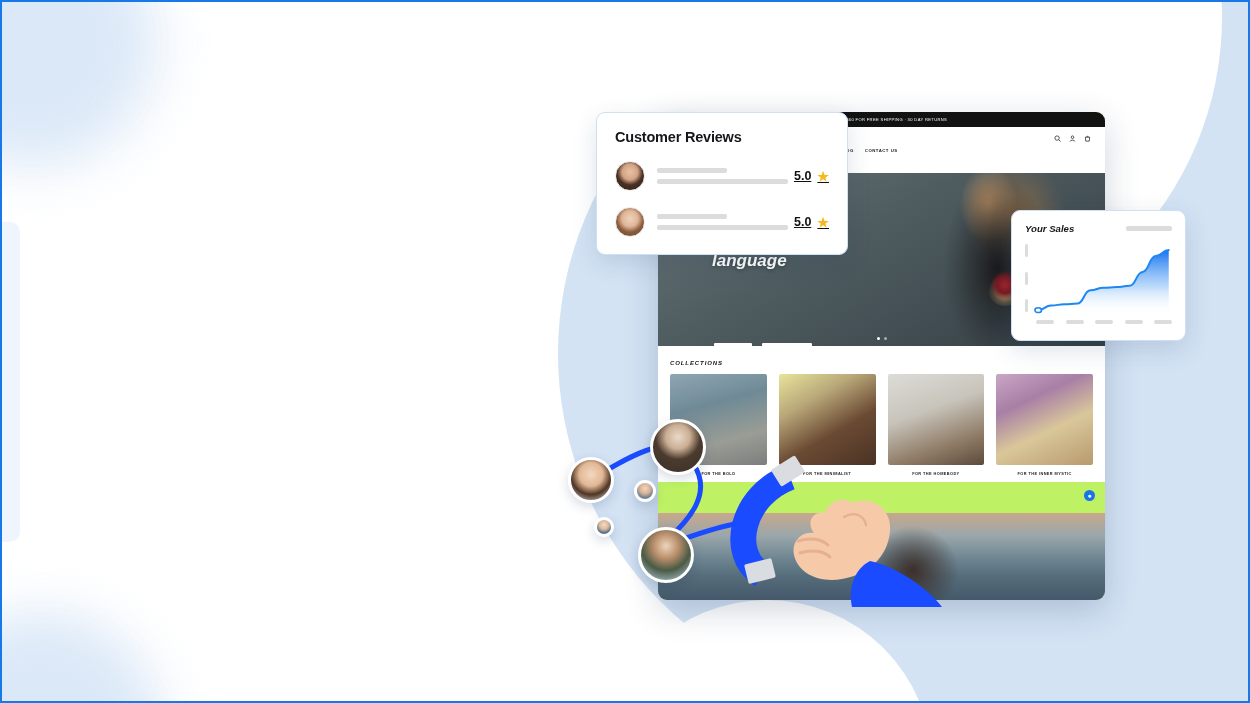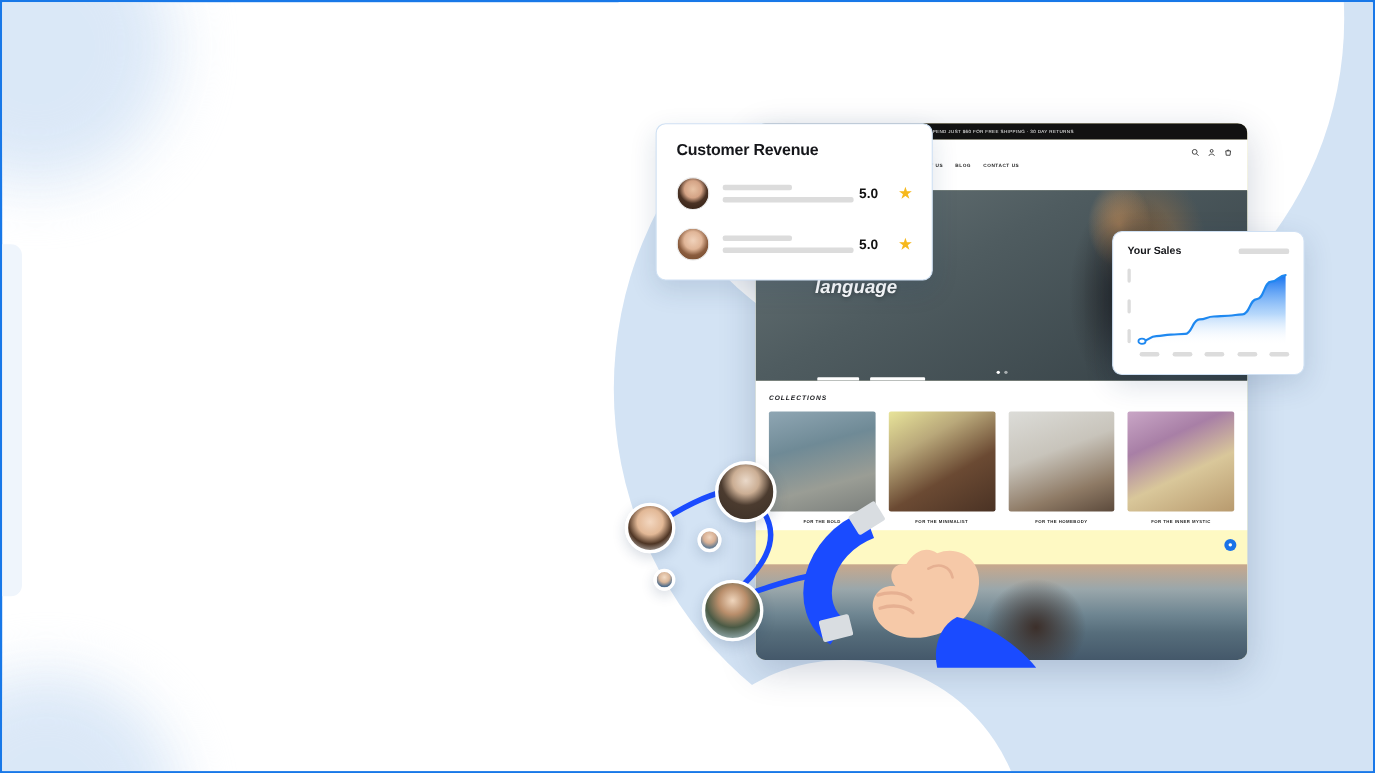--- a/index.html
+++ b/index.html
@@ -55,23 +55,23 @@
   .headline {
     position: absolute; left: 55px; top: 270px;
     width: 560px;
     font-size: 33px; font-weight: 700; line-height: 1.19;
     letter-spacing: -0.4px;
     color: #15161a;
   }
 
   
   .store {
-    position: absolute; left: 685px; top: 110px;
+    position: absolute; left: 656px; top: 110px;
     width: 447px; height: 488px;
-    background: #fef9c3;
+    background: #bef264;
     border-radius: 9px;
     overflow: hidden;
     box-shadow: 0 10px 34px rgba(20,40,80,.20);
   }
   .store-announce {
     height: 15px; background: #121212; color: #fff;
     font-size: 4.1px; letter-spacing: .35px;
     display: flex; align-items: center; justify-content: center;
   }
   .store-nav {
@@ -179,33 +179,34 @@
     width: 30px; height: 30px; border-radius: 50%;
     flex: 0 0 30px; border: 1px solid #ececec; overflow: hidden;
   }
   .avatar.a1 { background: radial-gradient(circle at 50% 36%, #e8c3a5 0%, #d4a385 34%, #4a3224 56%, #2c1c12 100%); }
   .avatar.a2 { background: radial-gradient(circle at 50% 38%, #f0d2bb 0%, #e0b597 36%, #8a5c3e 60%, #6d4529 100%); }
   .review-lines { flex: 1; margin-left: 12px; }
   .line { background: #dcdcdc; border-radius: 2px; height: 5px; }
   .line.short { width: 51%; }
   .line.long { width: 96%; margin-top: 6px; }
   .review-score {
-    display: flex; align-items: flex-start; gap: 19px;
-    font-size: 12.5px; font-weight: 600; color: #111;
+    display: flex; align-items: flex-end; gap: 6px;
+    font-size: 12.5px; font-weight: 600; color: #111; text-decoration: underline;
   }
   .star { color: #f6b81c; font-size: 13px; line-height: 1; }
 
   
   .sales-card {
     position: absolute; left: 1009px; top: 208px;
     width: 175px; height: 131px;
     background: #fff; border-radius: 9px;
     border: 1px solid #cfe0f3;
     box-shadow: 0 8px 26px rgba(24,55,100,.16);
     padding: 12px 13px 8px;
+    font-style: italic;
   }
   .sales-head { display: flex; justify-content: space-between; align-items: center; }
   .sales-title { font-size: 9.6px; font-weight: 700; color: #15161a; }
   .sales-ph { width: 46px; height: 5px; background: #dcdcdc; border-radius: 2px; }
   .sales-body { position: relative; margin-top: 10px; height: 80px; }
   .y-ticks {
     position: absolute; left: 0; top: 0; height: 68px;
     display: flex; flex-direction: column; justify-content: space-between;
   }
   .y-ticks i { display: block; width: 3px; height: 13px; background: #dcdcdc; border-radius: 2px; }
@@ -331,21 +332,21 @@
           <div class="coll-label">FOR THE INNER MYSTIC</div>
         </div>
       </div>
     </div>
 
     <div class="accessibility-badge">●</div>
     <div class="store-ocean"></div>
   </div>
 
   <div class="reviews-card">
-    <div class="reviews-title">Customer Revenue</div>
+    <div class="reviews-title">Customer Reviews</div>
 
     <div class="review-row">
       <div class="avatar a1"></div>
       <div class="review-lines">
         <div class="line short"></div>
         <div class="line long"></div>
       </div>
       <div class="review-score">
         <span>5.0</span>
         <span class="star">★</span>

